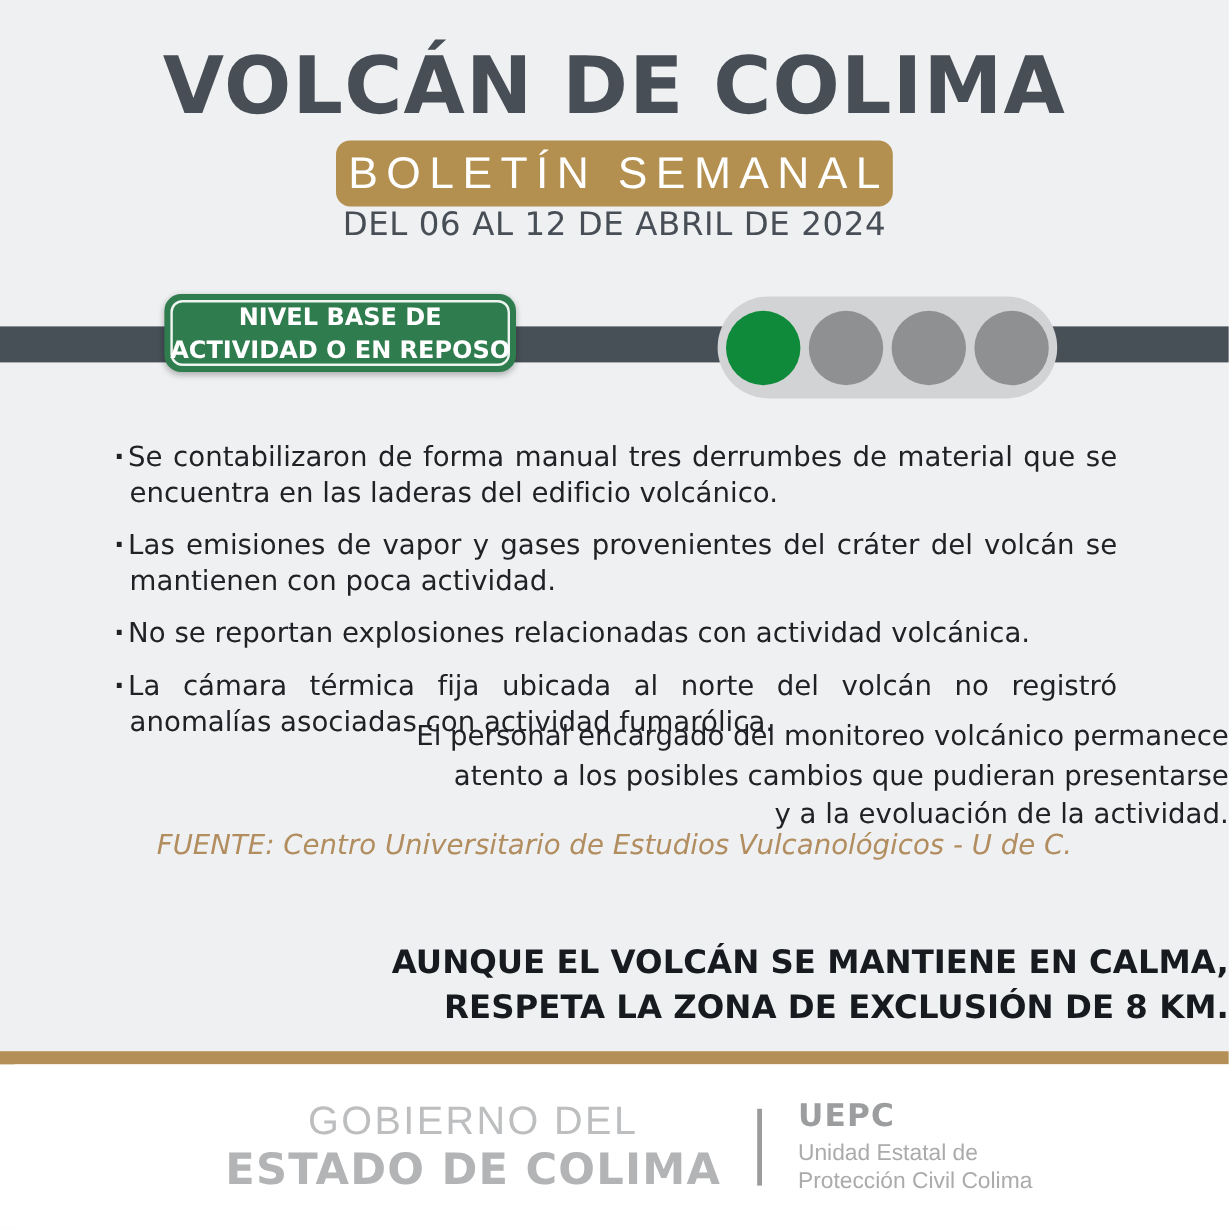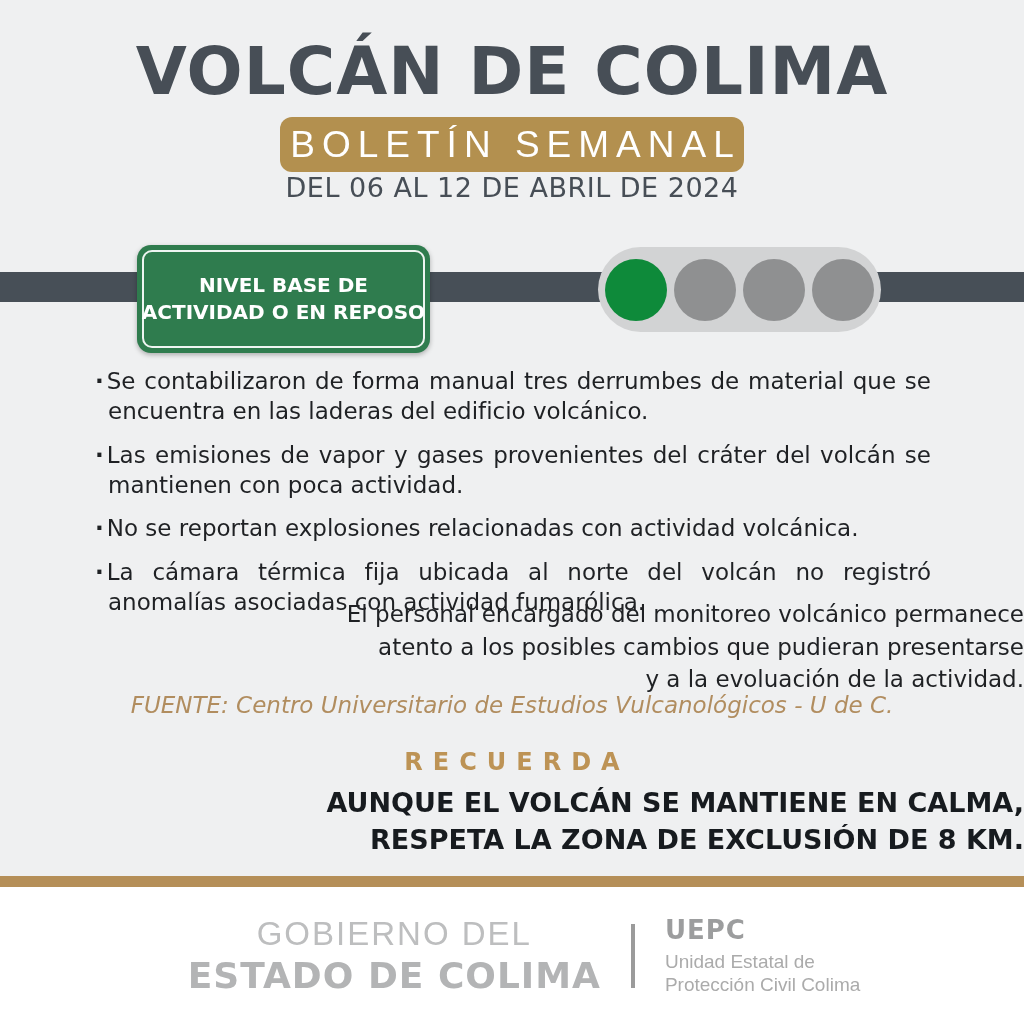--- a/index.html
+++ b/index.html
@@ -53,21 +53,21 @@
   }
   .status-bar {
     position: absolute;
     top: 32px; left: 0;
     width: 100%; height: 30px;
     background: #474f57;
   }
   .level-badge {
     position: absolute;
     left: 137px; top: 5px;
-    width: 293px; height: 108px;
+    width: 293px; height: 65px;
     background: #2f7c4e;
     border-radius: 14px;
     box-shadow: 0 2px 5px rgba(0,0,0,0.28);
     display: flex; align-items: center; justify-content: center;
     text-align: center;
     color: #ffffff;
     font-weight: bold;
     font-size: 20px;
     line-height: 1.35;
     white-space: pre-line;
@@ -249,21 +249,20 @@
     <li>No se reportan explosiones relacionadas con actividad volcánica.</li>
     <li>La cámara térmica fija ubicada al norte del volcán no registró anomalías asociadas con actividad fumarólica.</li>
   </ul>
 
   <div class="monitoring-note">El personal encargado del monitoreo volcánico permanece
 atento a los posibles cambios que pudieran presentarse
 y a la evoluación de la actividad.</div>
 
   <div class="source-line">FUENTE: Centro Universitario de Estudios Vulcanológicos - U de C.</div>
 
-  <div class="reminder-heading">RECUERDA</div>
   <div class="reminder-lines">AUNQUE EL VOLCÁN SE MANTIENE EN CALMA,
 RESPETA LA ZONA DE EXCLUSIÓN DE 8 KM.</div>
 
 </div>
 
 <div class="gold-bar"></div>
 
 <div class="footer">
   <div class="gov-block">
     <div class="gov-top">GOBIERNO DEL</div>

